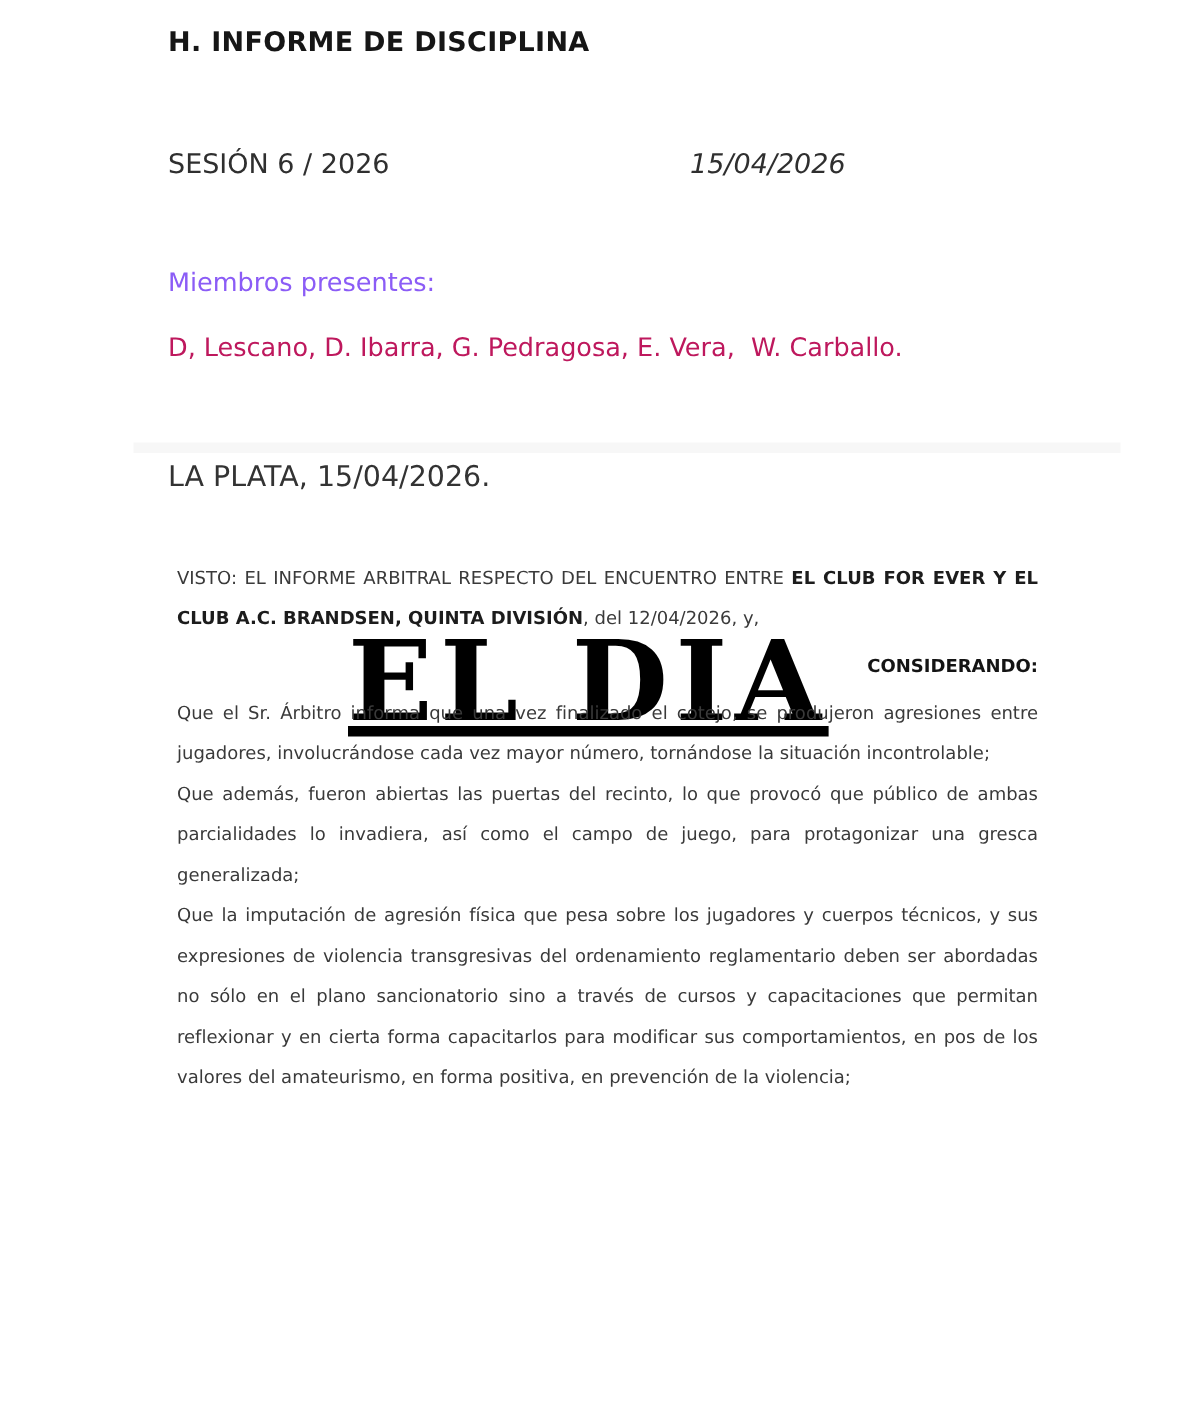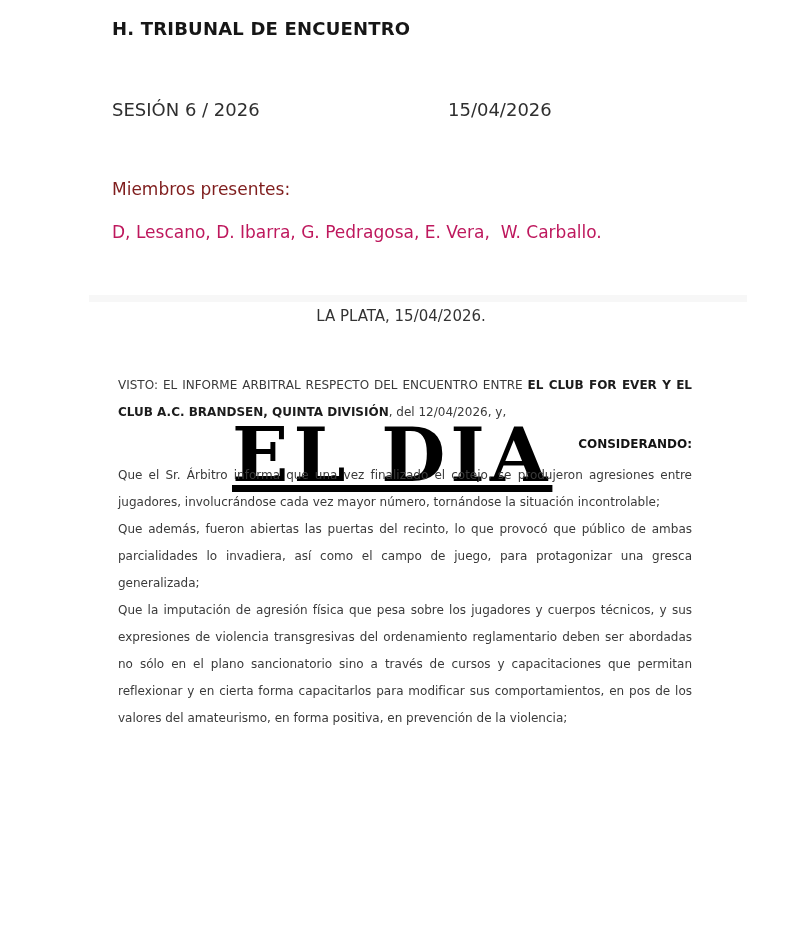--- a/index.html
+++ b/index.html
@@ -30,39 +30,39 @@
     position:absolute;left:112px;top:18px;
     margin:0;
     font-size:18px;font-weight:bold;color:#161616;
     letter-spacing:.2px;
     white-space:nowrap;
   }
   .session-row{
     position:absolute;left:112px;top:99px;width:578px;
     font-size:18px;color:#2f2f2f;
   }
-  .session-date{position:absolute;left:336px;top:0;}
+  .session-date{position:absolute;left:348px;top:0;font-style:italic;}
   .members-heading{
     position:absolute;left:112px;top:179px;
-    font-size:17px;color:#7f1d1d;
+    font-size:17px;color:#8b5cf6;
   }
   .members-names{
     position:absolute;left:112px;top:222px;
     font-size:17px;color:#be185d;
     white-space:pre-wrap;
   }
   .divider{
     position:absolute;left:89px;top:295px;
     width:658px;height:7px;
     background:#f7f7f7;
   }
   .place-date{
     position:absolute;left:112px;top:307px;width:578px;
-    text-align:center;
-    font-size:15px;color:#333333;
+    text-align:left;
+    font-size:19px;color:#333333;
   }
   .body-block{
     position:absolute;left:118px;top:372px;width:574px;
     font-size:12px;line-height:27px;
     text-align:justify;
     color:#3a3a3a;
   }
   .visto{margin:0;}
   .visto strong{color:#1c1c1c;}
   .considerando{
@@ -72,21 +72,21 @@
   }
   .para{margin:0;}
 </style>
 </head>
 <body>
 
 <div class="doc">
 
   <div class="watermark" style="color: #000000; text-decoration: underline;">EL DIA</div>
 
-  <h1 class="doc-title layer">H. TRIBUNAL DE ENCUENTRO</h1>
+  <h1 class="doc-title layer">H. INFORME DE DISCIPLINA</h1>
 
   <div class="session-row layer">
     <span>SESIÓN 6 / 2026</span>
     <span class="session-date">15/04/2026</span>
   </div>
 
   <div class="members-heading layer">Miembros presentes:</div>
 
   <div class="members-names layer">D, Lescano, D. Ibarra, G. Pedragosa, E. Vera,  W. Carballo.</div>
 

